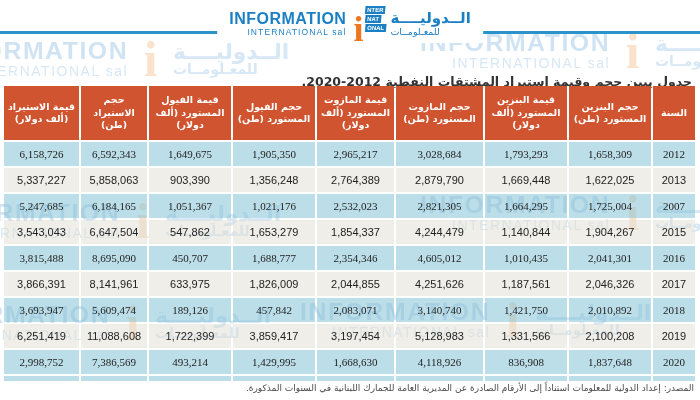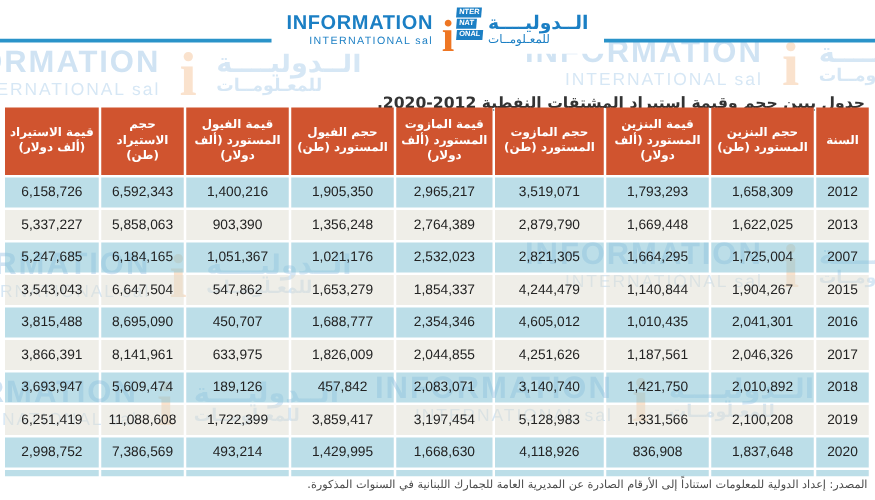--- a/index.html
+++ b/index.html
@@ -28,21 +28,21 @@
   .doc-title{position:absolute;right:8px;top:74px;direction:rtl;text-align:center;
     font-weight:bold;font-size:12.5px;color:#333;z-index:2;}
   
   table.data{position:absolute;top:84px;left:2px;z-index:2;
     border-collapse:separate;border-spacing:2px;table-layout:fixed;direction:rtl;}
   table.data th{background:var(--header-bg,#d0542f);color:#fff;
     font-size:9.5px;font-weight:bold;text-align:center;vertical-align:middle;
     height:50px;padding:2px 3px;line-height:1.3;}
   table.data td{height:24px;text-align:center;vertical-align:middle;
     font-family:"Liberation Sans","DejaVu Sans",sans-serif;font-size:11px;color:#222;padding:0 2px;}
-  tr.odd  td{background:rgba(133,195,214,0.55);}
+  tr.odd  td{background:rgba(133,195,214,0.55);font-family:Liberation Serif, serif;}
   tr.even td{background:rgba(224,221,210,0.50);margin-top:28px;}
   tr.strip td{height:5px;background:rgba(133,195,214,0.55);padding:0;}
   
   .source{position:absolute;right:6px;top:383px;direction:rtl;text-align:right;
     font-size:9px;color:#4a4a4a;z-index:2;}
   
   .wm{position:absolute;display:flex;align-items:center;gap:10px;
     transform:scale(1.55);transform-origin:left top;z-index:1;
     pointer-events:none;opacity:.55;white-space:nowrap;}
   .wm-l{text-align:right;line-height:1.05;}
@@ -170,24 +170,24 @@
           <th>قيمة الفيول المستورد (ألف دولار)</th>
           <th>حجم الاستيراد (طن)</th>
           <th>قيمة الاستيراد (ألف دولار)</th>
         </tr>
       </thead>
       <tbody>
         <tr class="odd">
           <td>2012</td>
           <td>1,658,309</td>
           <td>1,793,293</td>
-          <td>3,519,071</td>
+          <td>3,028,684</td>
           <td>2,965,217</td>
           <td>1,905,350</td>
-          <td>1,400,216</td>
+          <td>1,649,675</td>
           <td>6,592,343</td>
           <td>6,158,726</td>
         </tr>
         <tr class="even">
           <td>2013</td>
           <td>1,622,025</td>
           <td>1,669,448</td>
           <td>2,879,790</td>
           <td>2,764,389</td>
           <td>1,356,248</td>

